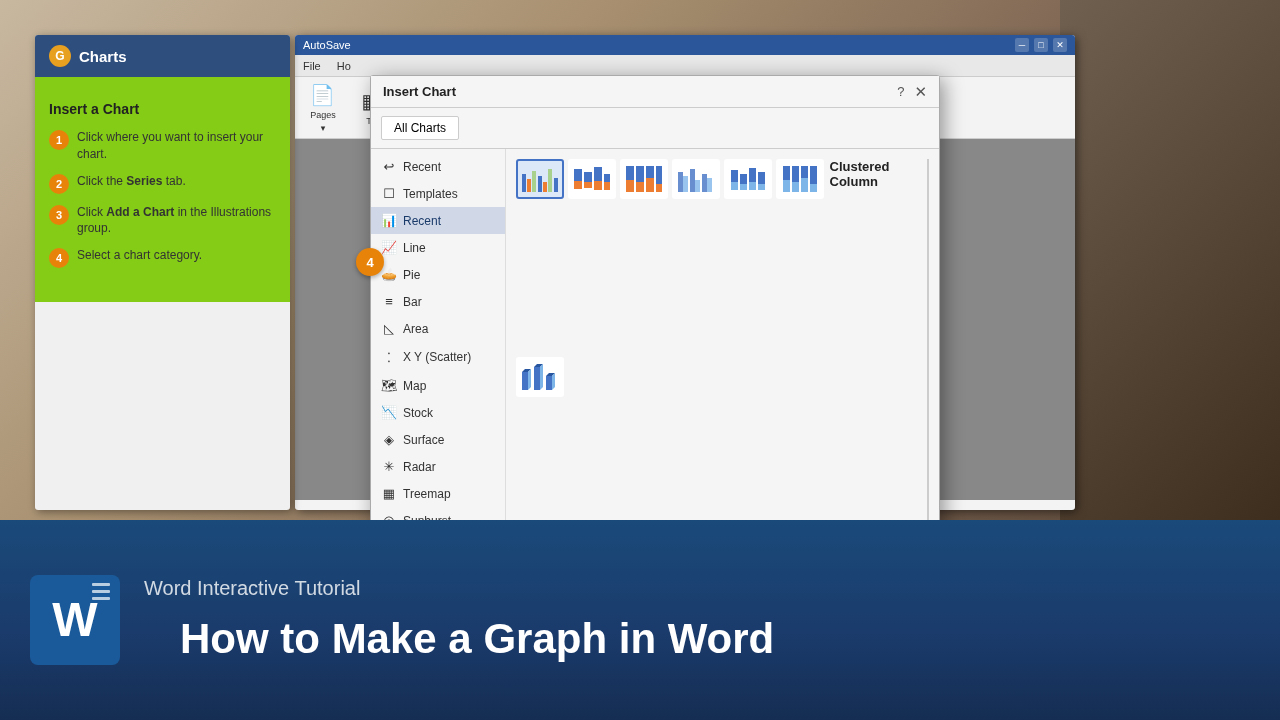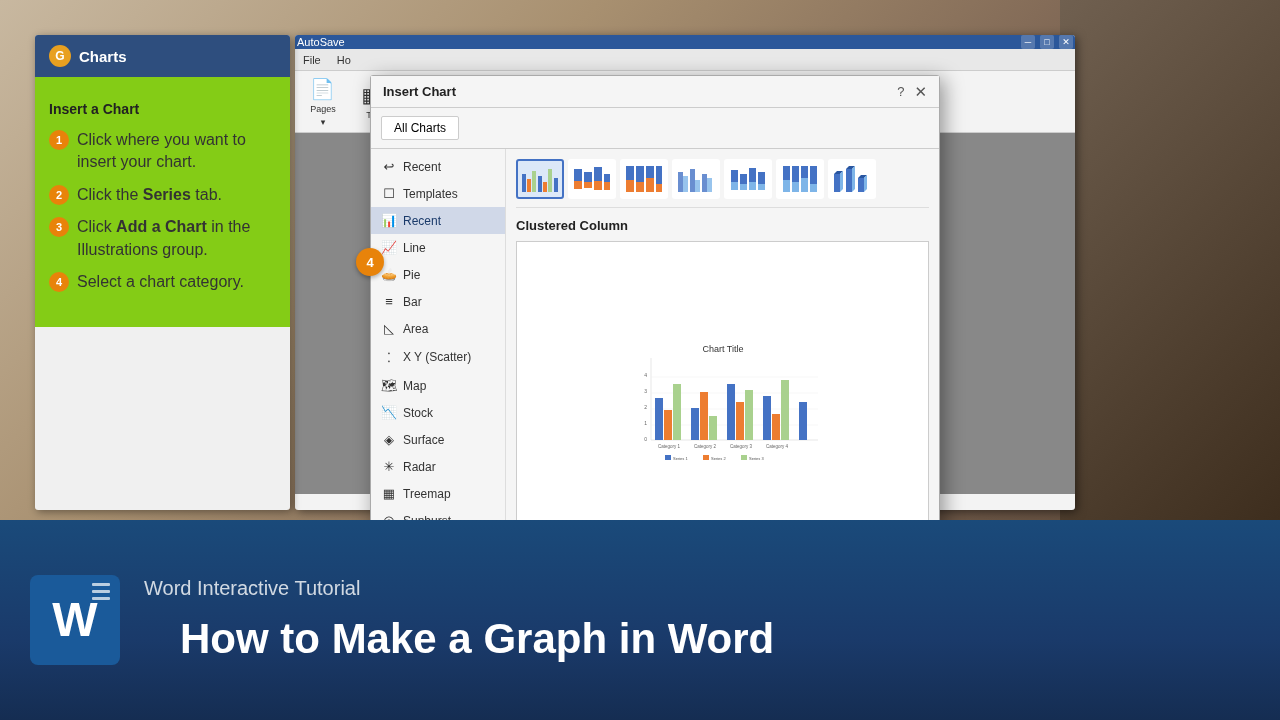--- a/index.html
+++ b/index.html
@@ -85,21 +85,21 @@
       color: white;
       font-size: 11px;
       font-weight: bold;
       display: flex;
       align-items: center;
       justify-content: center;
       margin-top: 1px;
     }
 
     .step-text {
-      font-size: 16px;
+      font-size: 12px;
       color: #333;
       line-height: 1.4;
     }
 
     .step-text strong {
       font-weight: 700;
     }
 
     
     .word-app {
@@ -109,26 +109,26 @@
       right: 205px;
       bottom: 210px;
       background: #f3f3f3;
       z-index: 4;
       border-radius: 3px;
       overflow: hidden;
       box-shadow: 2px 2px 10px rgba(0,0,0,0.5);
     }
 
     .word-titlebar {
-      height: 14px;
+      height: 20px;
       background: #2b579a;
       display: flex;
       align-items: center;
       justify-content: space-between;
-      padding: 0 2px;
+      padding: 0 8px;
     }
 
     .word-titlebar-text {
       color: white;
       font-size: 11px;
     }
 
     .titlebar-controls {
       display: flex;
       gap: 5px;
@@ -299,21 +299,21 @@
 
     .sidebar-icon {
       font-size: 13px;
       width: 16px;
       text-align: center;
     }
 
     .dialog-main {
       flex: 1;
       display: flex;
-      flex-direction: column;
+      flex-direction: row;
       padding: 10px;
       overflow: hidden;
     }
 
     .chart-type-grid {
       display: flex;
       flex-wrap: wrap;
       gap: 4px;
       margin-bottom: 10px;
       padding-bottom: 8px;

